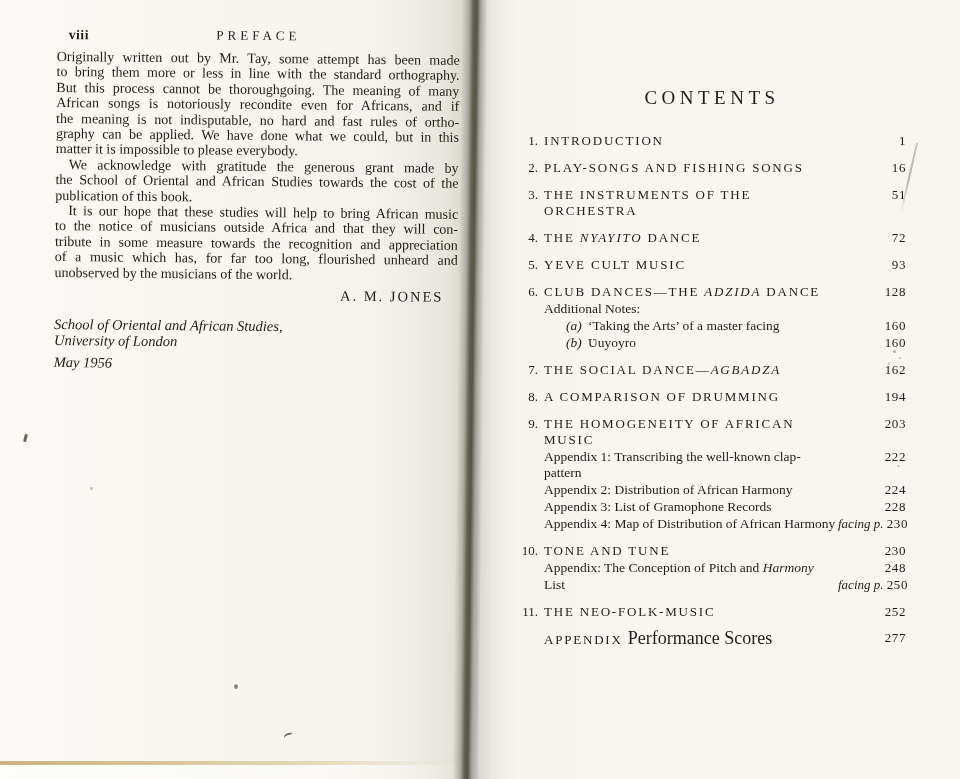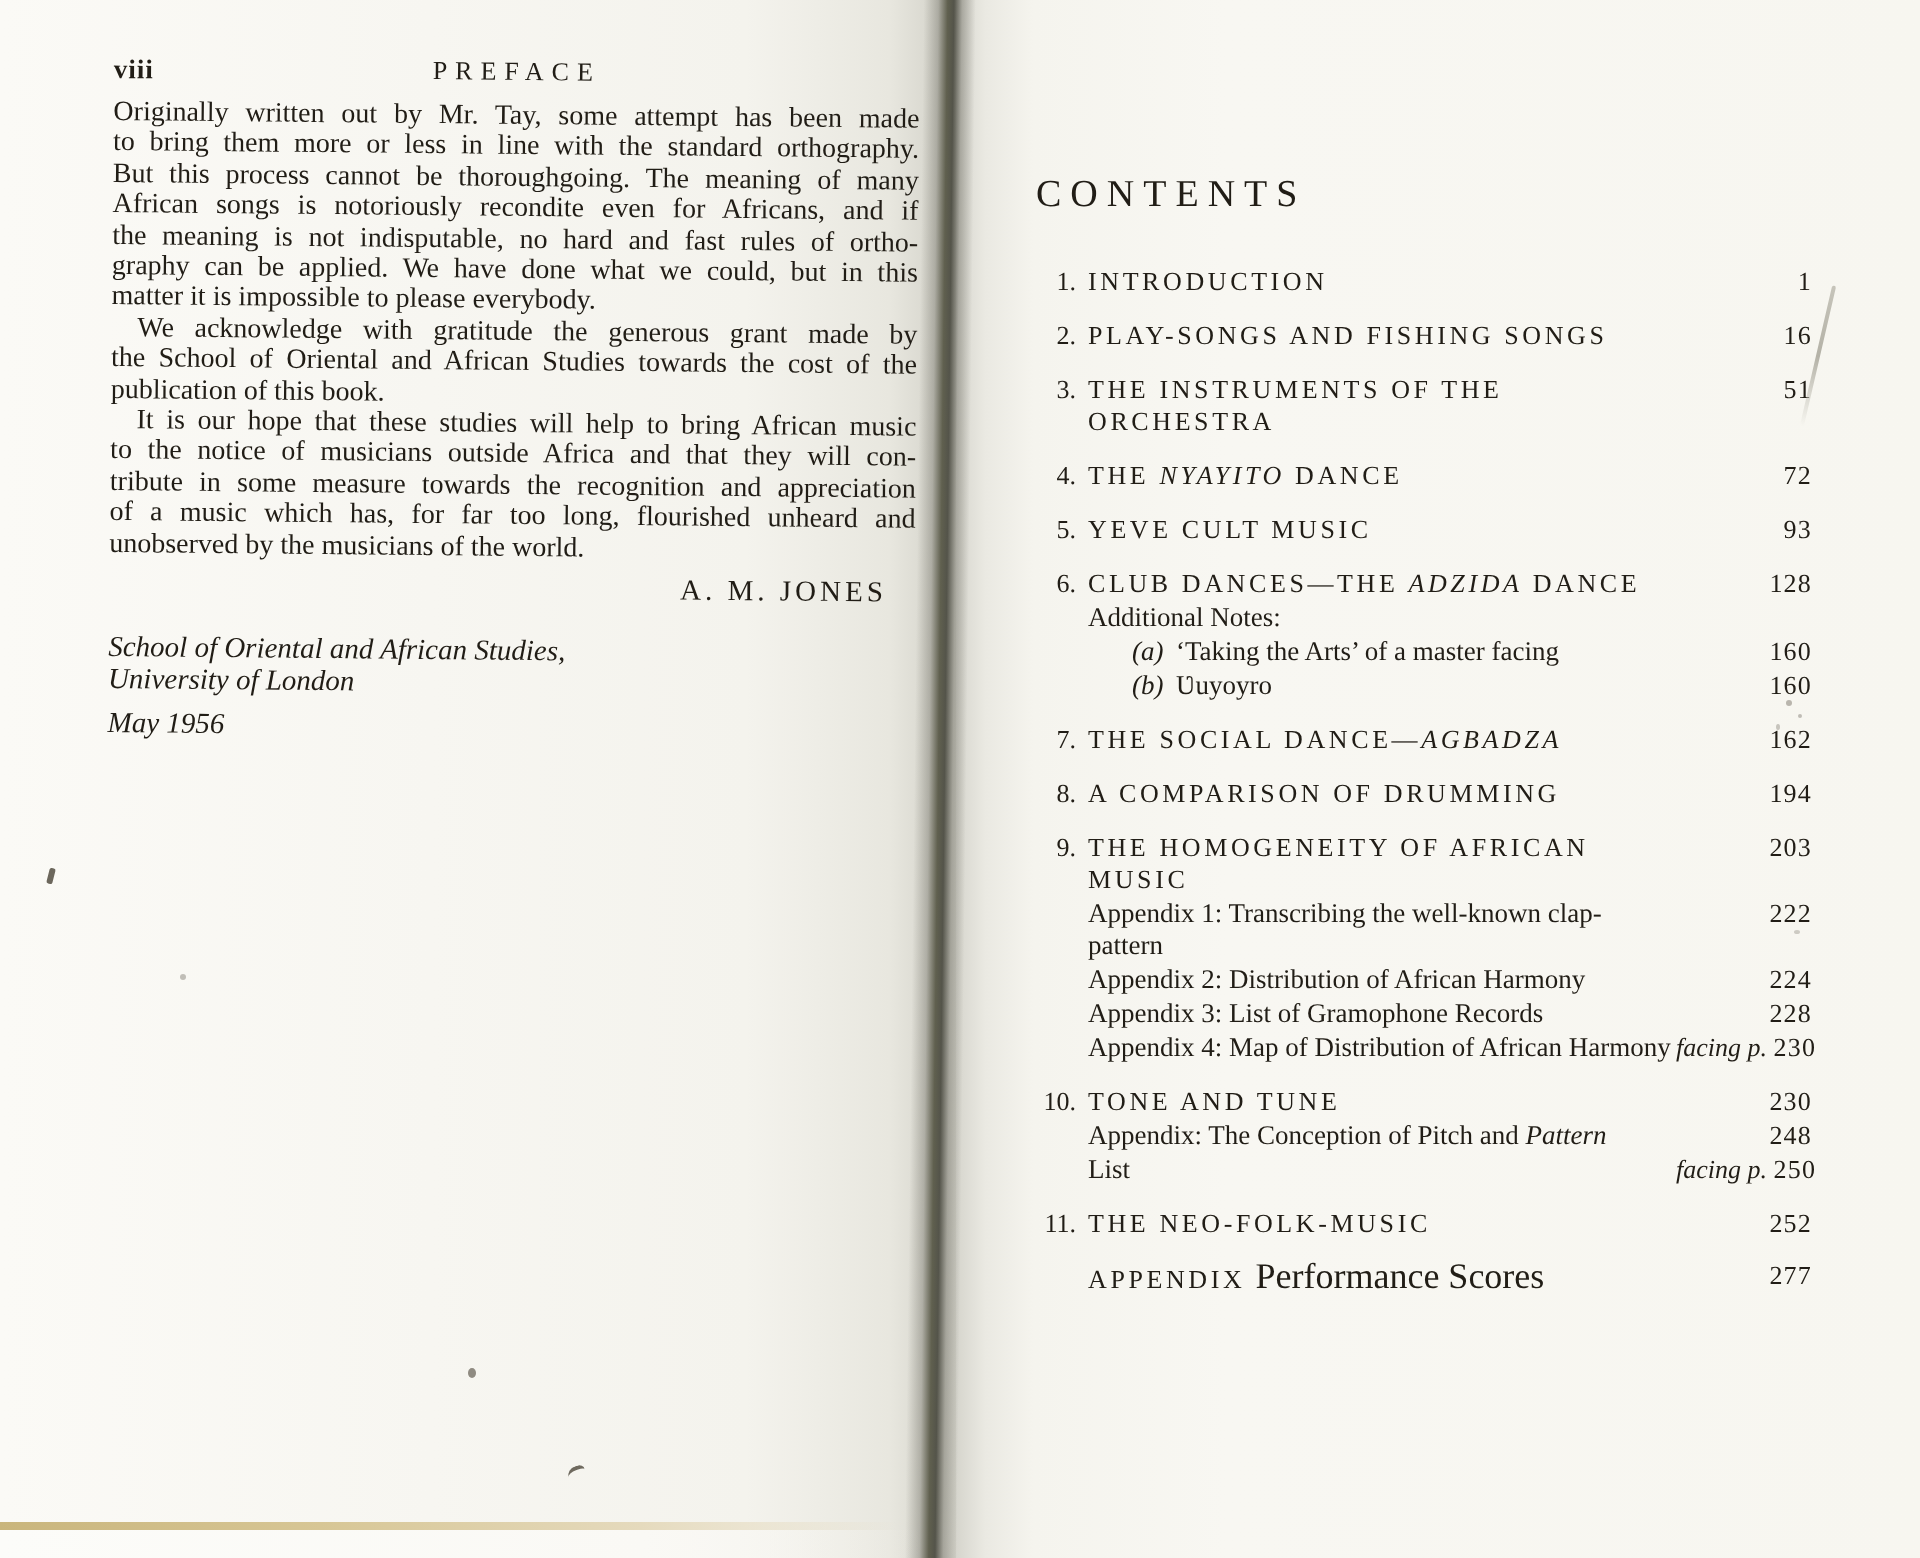--- a/index.html
+++ b/index.html
@@ -34,33 +34,33 @@
     background:linear-gradient(90deg,#fcfcf9 0%,#faf9f5 70%,rgba(250,249,245,0) 100%);
   }
 
   
   .preface-col{
     position:absolute;left:57px;top:26px;width:403px;
     transform:rotate(0.55deg);transform-origin:0 0;
     font-size:14px;line-height:15.4px;
   }
   .folio-row{position:relative;height:23px;}
-  .folio{position:absolute;left:0;top:1px;font-size:13.5px;letter-spacing:0.5px;font-weight:bold;}
+  .folio{position:absolute;left:12px;top:1px;font-size:13.5px;letter-spacing:0.5px;font-weight:bold;}
   .preface-heading{text-align:center;font-size:13px;letter-spacing:4px;}
   .para .line{text-align:justify;text-align-last:justify;}
   .para .line.last{text-align-last:left;}
   .para.indent .line.first{text-indent:13px;}
   .signature{text-align:right;padding-right:14px;font-size:14.5px;letter-spacing:2px;margin-top:6px;}
   .imprint{margin-top:14px;font-style:italic;font-size:14.5px;line-height:16.5px;}
   .imprint-date{margin-top:6px;font-style:italic;font-size:14.5px;}
 
   
   .contents-title{
     position:absolute;left:518px;top:87px;width:388px;
-    text-align:left;font-size:19px;letter-spacing:4.5px;
+    text-align:center;font-size:19px;letter-spacing:4.5px;
   }
   .toc{position:absolute;left:518px;top:117px;width:388px;font-size:13.5px;}
   .toc-row{position:relative;margin-top:11px;padding-left:26px;padding-right:70px;line-height:16px;}
   .toc-row:first-child{margin-top:16px;}
   .toc-row.note,.toc-row.subitem{margin-top:1px;}
   .toc-row.appendix{margin-top:8px;line-height:20px;}
   .toc-row.index{margin-top:10px;}
   .toc-num{position:absolute;left:0;top:0;width:20px;text-align:right;font-size:13px;}
   .toc-page{position:absolute;right:0;top:0;width:68px;text-align:right;font-size:13px;letter-spacing:0.6px;white-space:nowrap;}
   .caps-title{font-size:13px;letter-spacing:1.8px;}
@@ -145,21 +145,21 @@
       <div class="toc-row subitem"><span class="sub-label">(a)</span><span class="toc-title"><span>‘Taking the Arts’ of a master facing</span></span><span class="toc-page">160</span></div>
       <div class="toc-row subitem"><span class="sub-label">(b)</span><span class="toc-title"><span>Ʋuyoyro</span></span><span class="toc-page">160</span></div>
       <div class="toc-row chapter"><span class="toc-num">7.</span><span class="toc-title caps-title"><span>THE SOCIAL DANCE—</span><span class="it ">AGBADZA</span></span><span class="toc-page">162</span></div>
       <div class="toc-row chapter"><span class="toc-num">8.</span><span class="toc-title caps-title"><span>A COMPARISON OF DRUMMING</span></span><span class="toc-page">194</span></div>
       <div class="toc-row chapter"><span class="toc-num">9.</span><span class="toc-title caps-title"><span>THE HOMOGENEITY OF AFRICAN MUSIC</span></span><span class="toc-page">203</span></div>
       <div class="toc-row note"><span class="toc-title"><span>Appendix 1: Transcribing the well-known clap-pattern</span></span><span class="toc-page">222</span></div>
       <div class="toc-row note"><span class="toc-title"><span>Appendix 2: Distribution of African Harmony</span></span><span class="toc-page">224</span></div>
       <div class="toc-row note"><span class="toc-title"><span>Appendix 3: List of Gramophone Records</span></span><span class="toc-page">228</span></div>
       <div class="toc-row note"><span class="toc-title"><span>Appendix 4: Map of Distribution of African Harmony</span></span><span class="toc-page"><span class="fp">facing p. </span>230</span></div>
       <div class="toc-row chapter"><span class="toc-num">10.</span><span class="toc-title caps-title"><span>TONE AND TUNE</span></span><span class="toc-page">230</span></div>
-      <div class="toc-row note"><span class="toc-title"><span>Appendix: The Conception of Pitch and </span><span class="it ">Pattern</span></span><span class="toc-page">248</span></div>
+      <div class="toc-row note"><span class="toc-title"><span>Appendix: The Conception of Pitch and </span><span class="it ">Harmony</span></span><span class="toc-page">248</span></div>
       <div class="toc-row note"><span class="toc-title"><span>List</span></span><span class="toc-page"><span class="fp">facing p. </span>250</span></div>
       <div class="toc-row chapter"><span class="toc-num">11.</span><span class="toc-title caps-title"><span>THE NEO-FOLK-MUSIC</span></span><span class="toc-page">252</span></div>
       <div class="toc-row appendix"><span class="toc-title"><span class="caps-title ">APPENDIX </span><span class="big-title">Performance Scores</span></span><span class="toc-page">277</span></div>
     </div>
 
   <div class="speck s1"></div>
   <div class="speck s2"></div>
   <div class="speck s3"></div>
   <div class="speck s4"></div>
   <div class="speck s5"></div>

